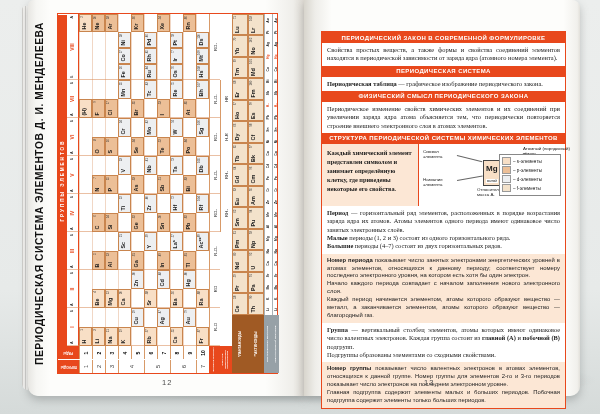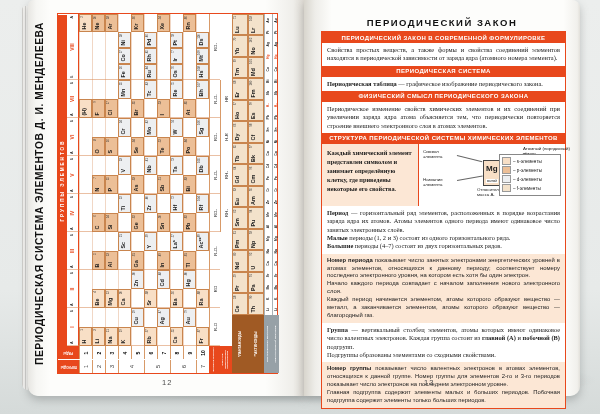--- a/index.html
+++ b/index.html
@@ -673,21 +673,20 @@
               <div>Ag</div>
               <div>Pt</div>
               <div>Au</div>
             </div>
           </div>
       </div>
       <div class="pagenum" style="left:134px;">12</div>
     </div>
 
     <div id="page-right" class="page">
-      <div id="rp-title">ПЕРИОДИЧЕСКИЙ ЗАКОН</div>
       <div id="rp-box">
           <div class="sbar">ПЕРИОДИЧЕСКИЙ ЗАКОН В СОВРЕМЕННОЙ ФОРМУЛИРОВКЕ</div>
           <div class="para"><span>Свойства простых веществ, а также формы и свойства соединений элементов находятся в периодической зависимости от заряда ядра (атомного номера элемента).</span></div>
           <div class="sbar">ПЕРИОДИЧЕСКАЯ СИСТЕМА</div>
           <div class="para"><span style="font-weight: bold;">Периодическая таблица</span><span> — графическое изображение периодического закона.</span></div>
           <div class="sbar">ФИЗИЧЕСКИЙ СМЫСЛ ПЕРИОДИЧЕСКОГО ЗАКОНА</div>
           <div class="para"><span>Периодическое изменение свойств химических элементов и их соединений при увеличении заряда ядра атома объясняется тем, что периодически повторяется строение внешнего электронного слоя в атомах элементов.</span></div>
           <div class="sbar">СТРУКТУРА ПЕРИОДИЧЕСКОЙ СИСТЕМЫ ХИМИЧЕСКИХ ЭЛЕМЕНТОВ</div>
           <div class="struct">
             <div class="struct-left">Каждый химический элемент представлен символом и занимает определённую клетку, где приведены некоторые его свойства.</div>

